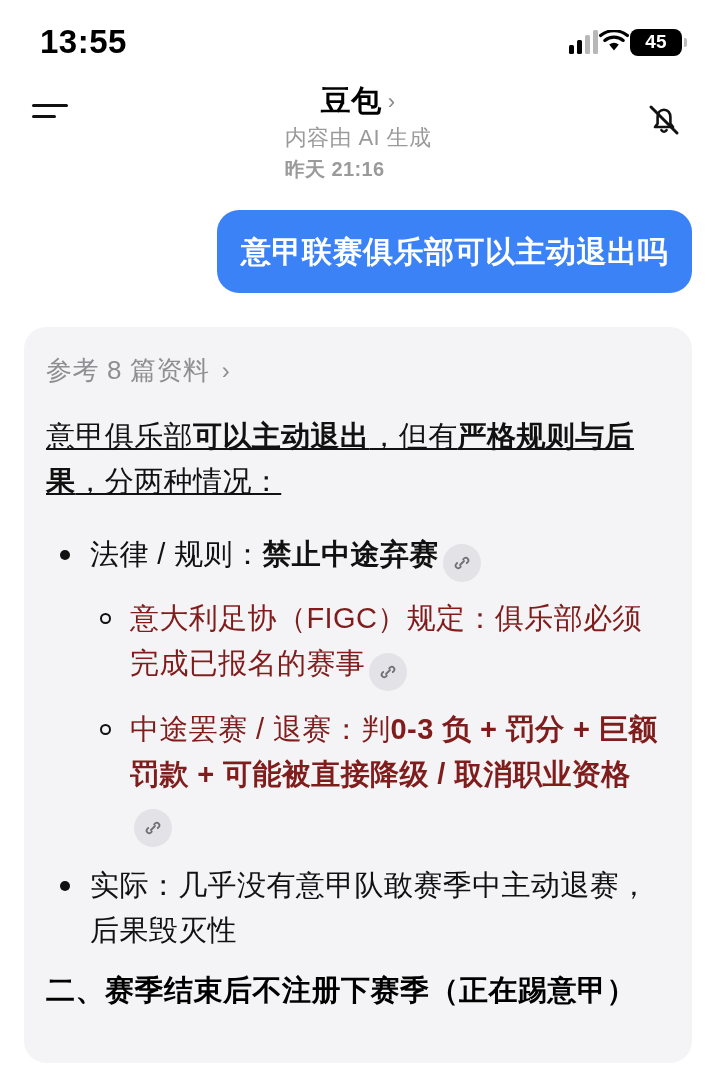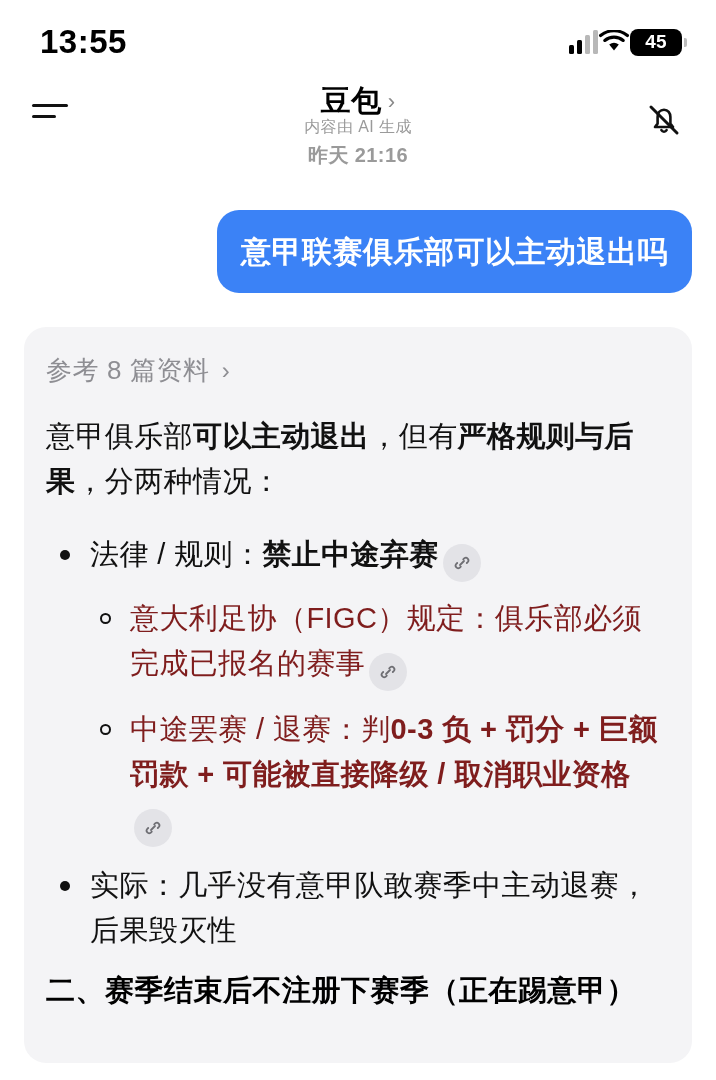--- a/index.html
+++ b/index.html
@@ -102,21 +102,21 @@
   .nav-menu span {
     position: absolute;
     height: 3px;
     background: #111;
     border-radius: 2px;
   }
   .nav-menu span:nth-child(1) { top: 6px; left: 0; width: 36px; }
   .nav-menu span:nth-child(2) { top: 17px; left: 0; width: 24px; }
 
   .nav-center {
-    text-align: center;
+    text-align: left;
     line-height: 1;
   }
   .nav-title-row {
     display: flex;
     align-items: center;
     justify-content: center;
     gap: 6px;
   }
   .nav-title {
     font-size: 30px;
@@ -124,22 +124,22 @@
     color: #000;
     letter-spacing: 0.5px;
   }
   .nav-chevron {
     font-size: 22px;
     color: #8a8a8a;
     font-weight: 400;
     transform: translateY(1px);
   }
   .nav-sub1 {
-    margin-top: 3px;
-    font-size: 16px;
+    margin-top: 11px;
+    font-size: 22px;
     color: #9a9a9a;
     letter-spacing: 0.4px;
   }
   .nav-sub2 {
     margin-top: 10px;
     font-size: 20px;
     color: #9a9a9a;
     letter-spacing: 0.4px;
     font-weight: bold;
   }
@@ -196,20 +196,21 @@
     color: #8e8e93;
   }
 
   .para {
     font-size: 29px;
     line-height: 1.55;
     color: #111;
     letter-spacing: 0.4px;
     font-weight: 500;
     margin: 0 0 28px 0;
+    text-decoration: underline;
   }
   .para b { font-weight: 800; }
 
   .h2 {
     font-size: 29px;
     font-weight: 800;
     color: #000;
     letter-spacing: 0.5px;
     margin: 0 0 22px 0;
   }

